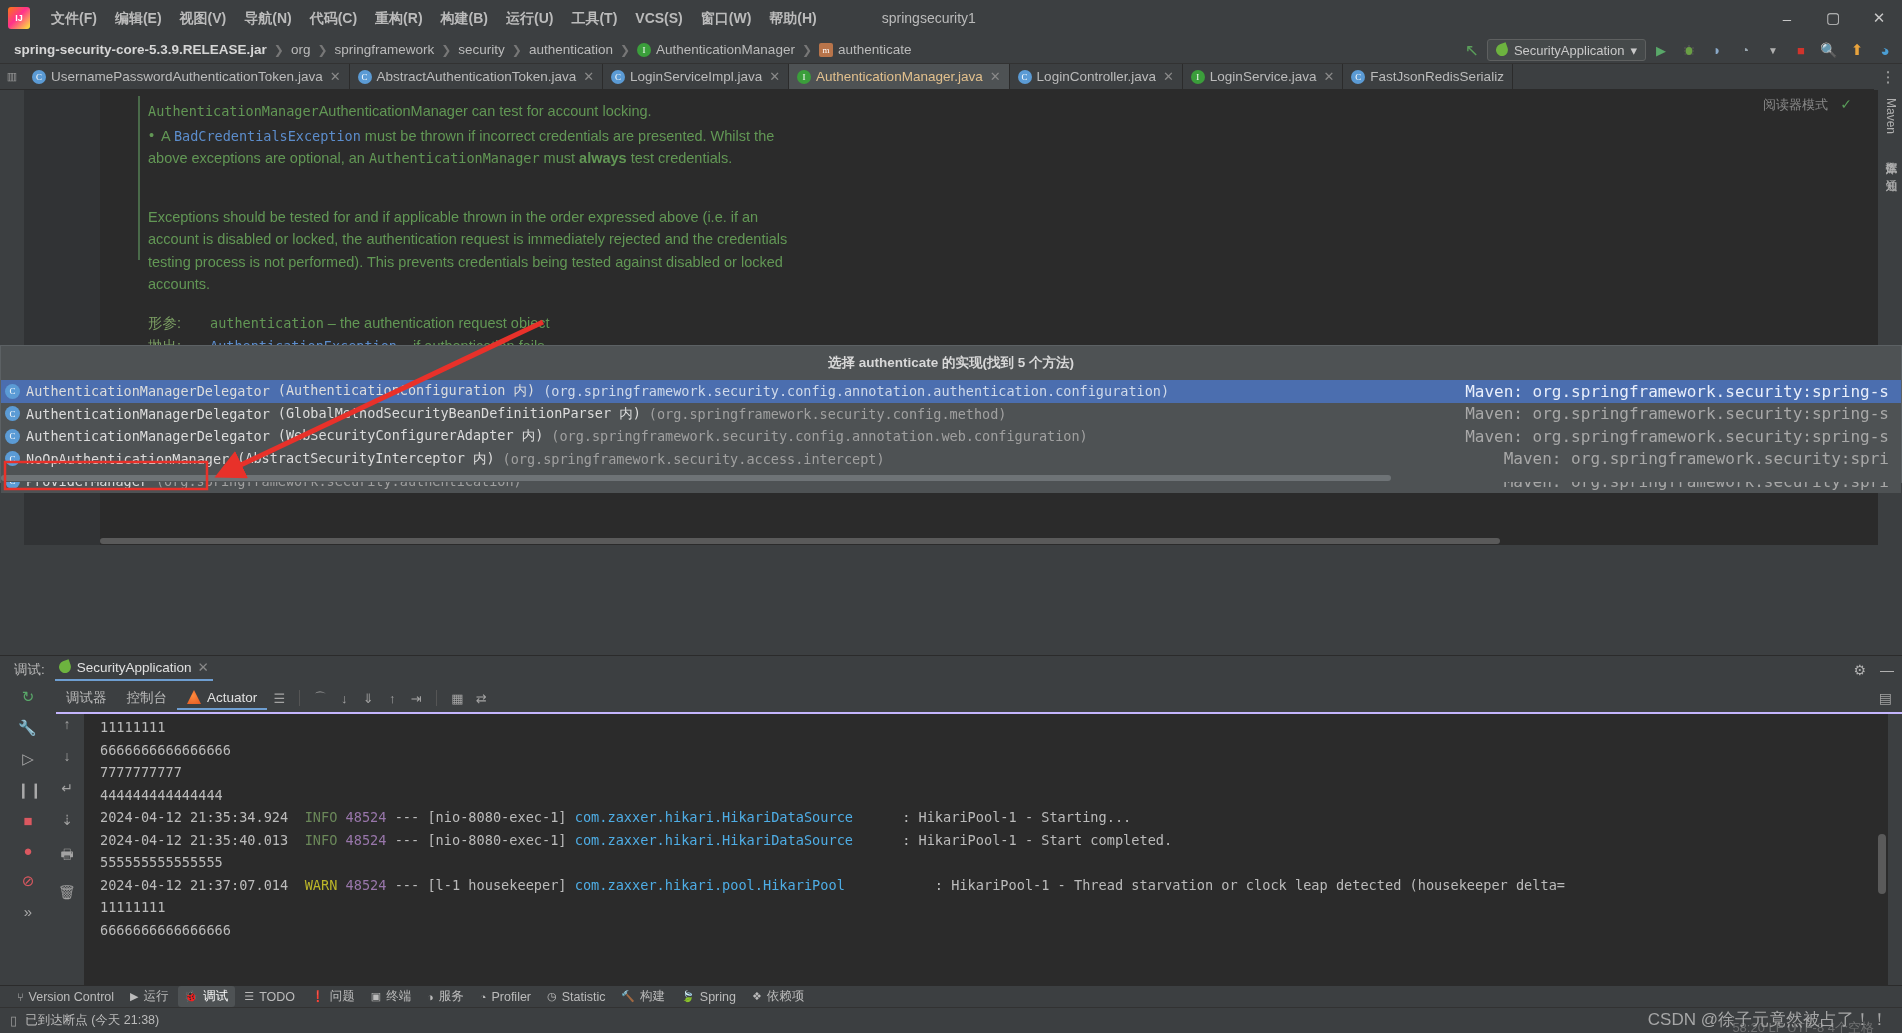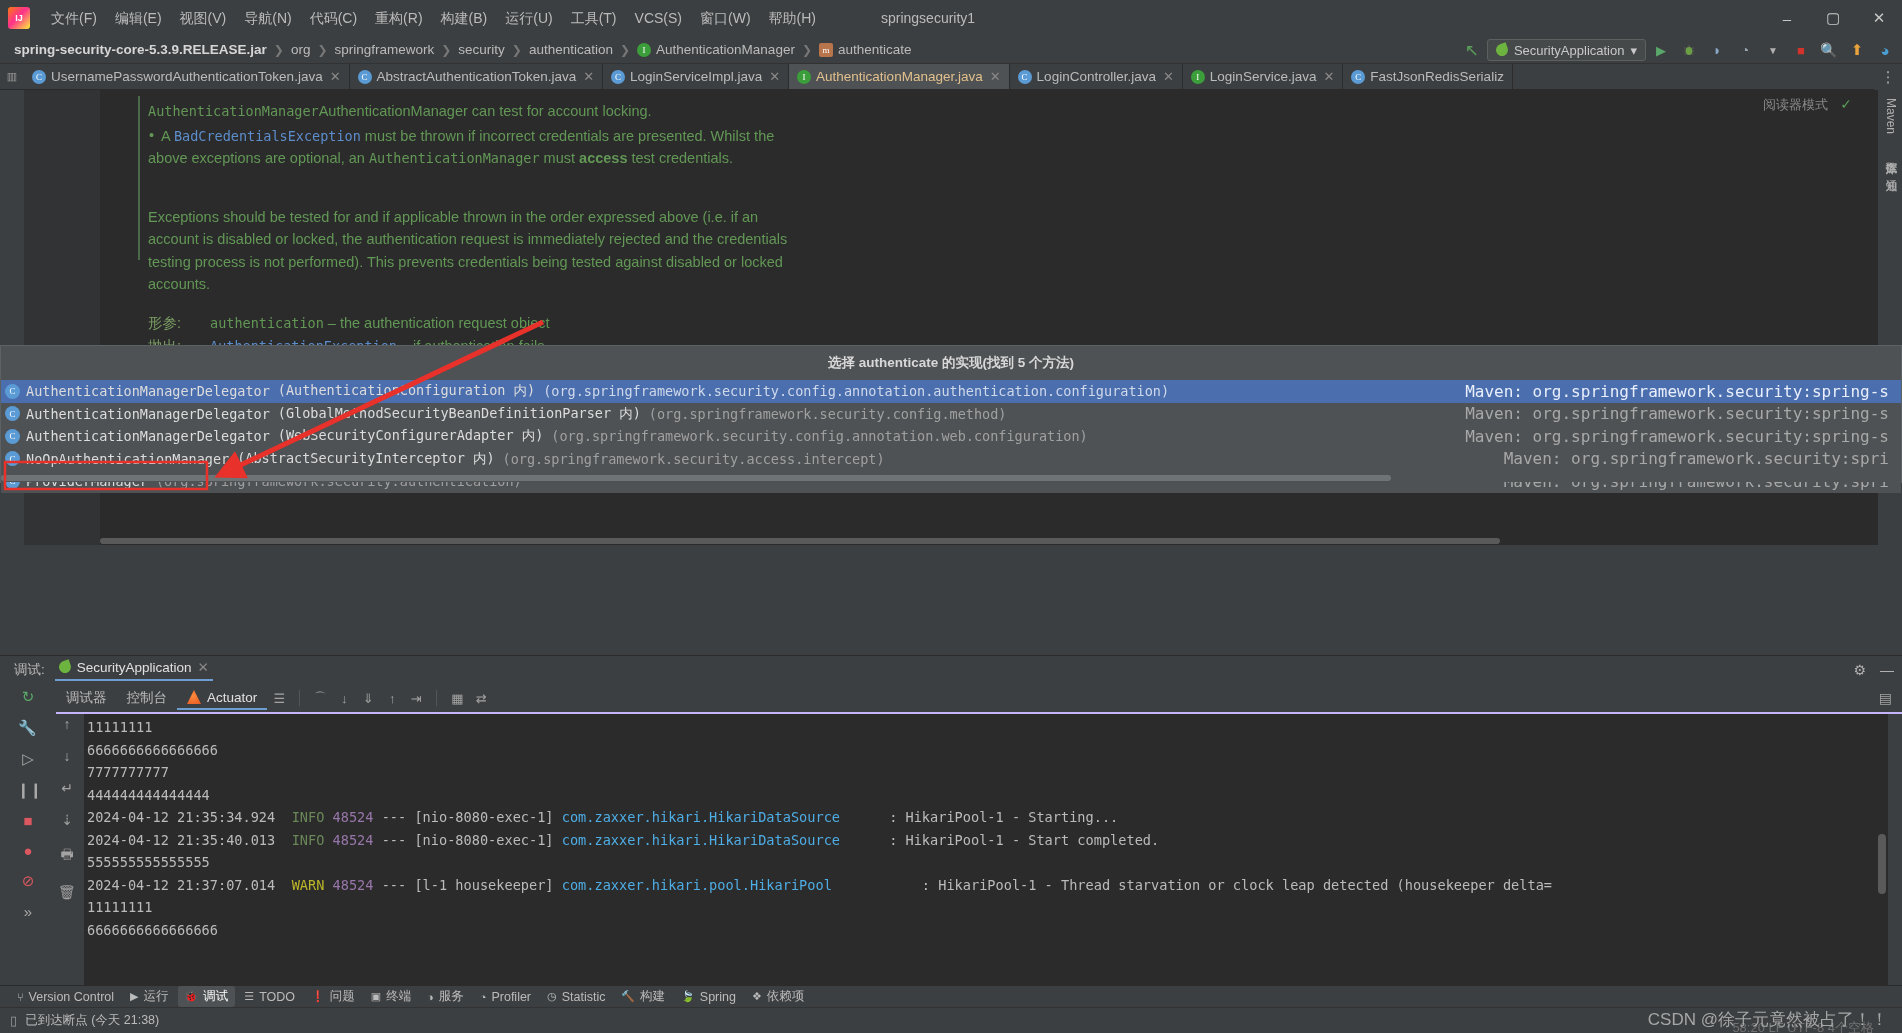--- a/index.html
+++ b/index.html
@@ -23,20 +23,21 @@
     position: relative; flex: none;
   }
   .ij-logo::after {
     content:"IJ"; position:absolute; inset:0; color:#fff; font-size:9px;
     font-weight:bold; display:flex; align-items:center; justify-content:center;
     font-family:"Liberation Sans",sans-serif;
   }
   .menu-item {
     color: #bbbbbb; font-size: 14px; padding: 4px 9px; white-space: nowrap;
     line-height: 18px;
+    font-weight: bold;
   }
   .win-title {
     color: #bbbbbb; font-size: 14px; margin-left: 56px; white-space: nowrap;
   }
   .win-controls {
     position: absolute; right: 0; top: 0; height: 36px; display: flex; align-items: center;
   }
   .win-btn {
     width: 46px; height: 36px; display: flex; align-items: center; justify-content: center;
     color: #c8c8c8; font-size: 15px;
@@ -167,21 +168,21 @@
   .rail-ico { color: #a9a9a9; font-size: 15px; width: 22px; text-align: center; }
   .rail-ico.green { color: #59a869; }
   .rail-ico.red { color: #db5860; }
 
   .console {
     position: absolute; left: 84px; top: 58px; right: 14px; bottom: 0;
     background: #2b2b2b; overflow: hidden; padding-top: 2px;
   }
   .log-line {
     font-family: "DejaVu Sans Mono", monospace; font-size: 13.6px; line-height: 22.5px;
-    color: #bbbbbb; white-space: pre; padding-left: 3px;
+    color: #bbbbbb; white-space: pre; padding-left: 16px;
   }
   .lg-info { color: #6a8759; }
   .lg-warn { color: #bbb529; }
   .lg-pid  { color: #9876aa; }
   .lg-cls  { color: #4eade5; }
   .console-scroll { position:absolute; right:2px; top:120px; width:8px; height:60px; background:#5a5a5a; border-radius:4px;}
   .console-sidebar-icons { position:absolute; left:52px; top:58px; bottom:0; width:30px; display:flex; flex-direction:column; align-items:center; gap:16px; padding-top:2px; }
 
   
   .toolwin-bar {
@@ -352,21 +353,21 @@
         <div class="doc-quote"></div>
 
         <div class="doc-line">
           <span class="mono">AuthenticationManager</span><span>AuthenticationManager can test for account locking.</span>
         </div>
 
         <div class="doc-line doc-bullet" style="margin-top:2px;">
           <span>A </span><span class="mono lnk">BadCredentialsException</span><span> must be thrown if incorrect credentials are presented. Whilst the</span>
         </div>
         <div class="doc-line">
-          <span>above exceptions are optional, an </span><span class="mono">AuthenticationManager</span><span> must </span><b>access</b><span> test credentials.</span>
+          <span>above exceptions are optional, an </span><span class="mono">AuthenticationManager</span><span> must </span><b>always</b><span> test credentials.</span>
         </div>
 
         <div class="doc-para">
           <div class="doc-line">Exceptions should be tested for and if applicable thrown in the order expressed above (i.e. if an</div>
           <div class="doc-line">account is disabled or locked, the authentication request is immediately rejected and the credentials</div>
           <div class="doc-line">testing process is not performed). This prevents credentials being tested against disabled or locked</div>
           <div class="doc-line">accounts.</div>
         </div>
 
         <div class="doc-tags">

